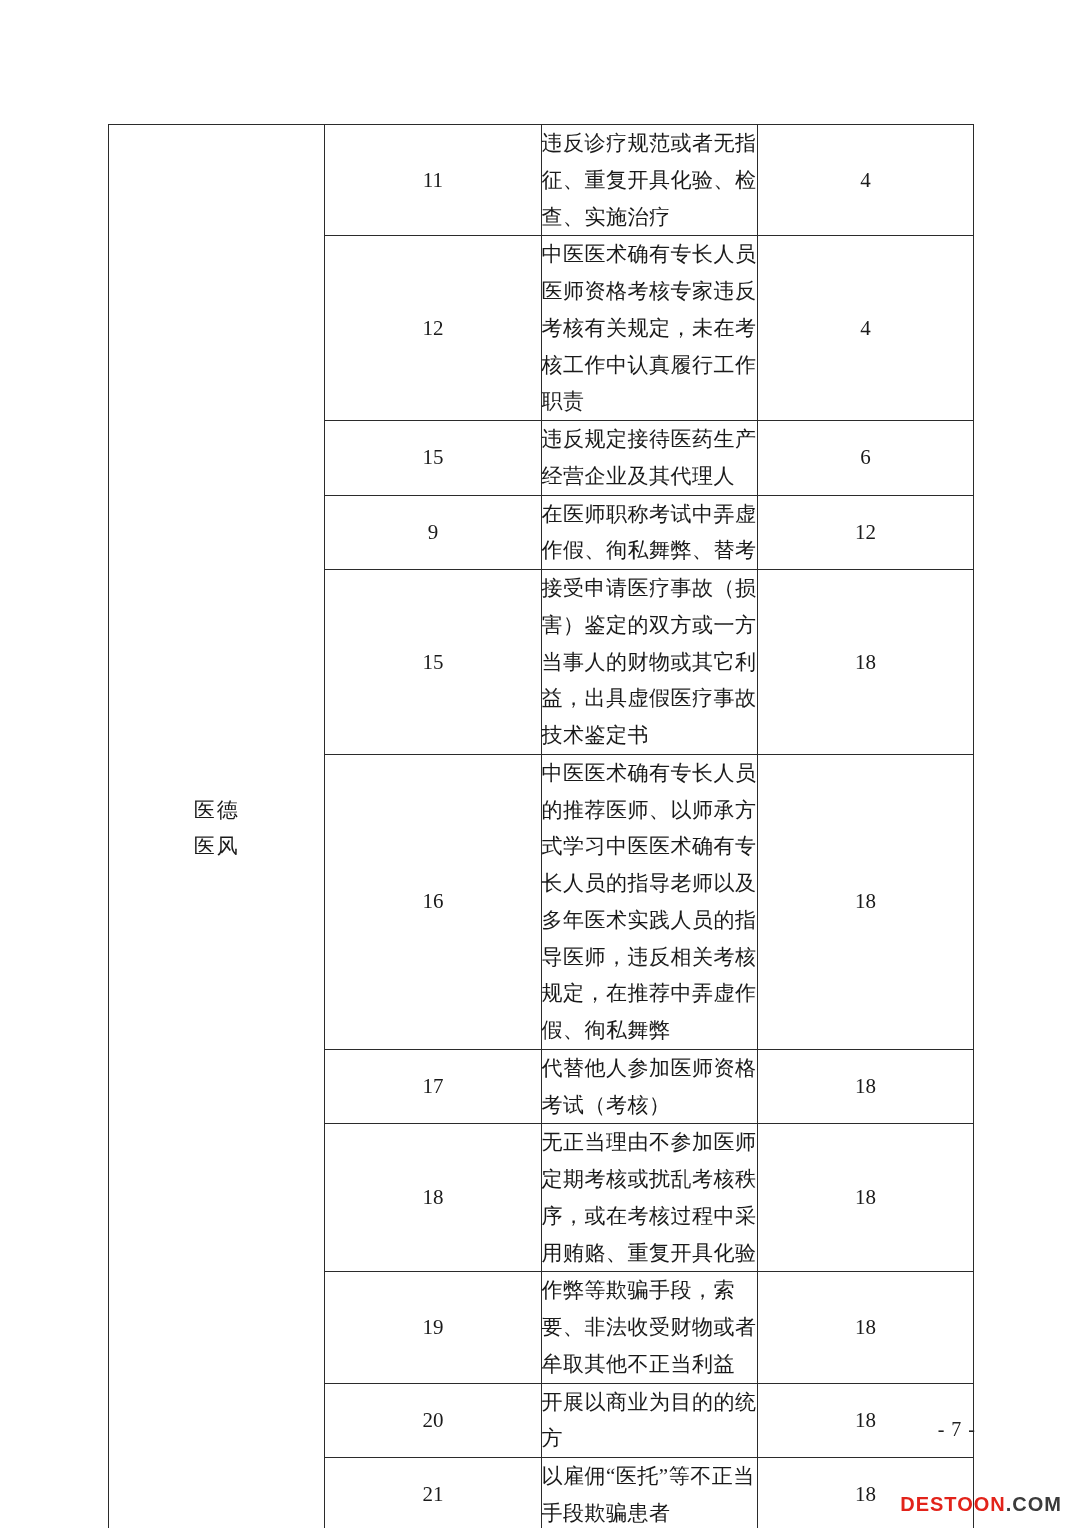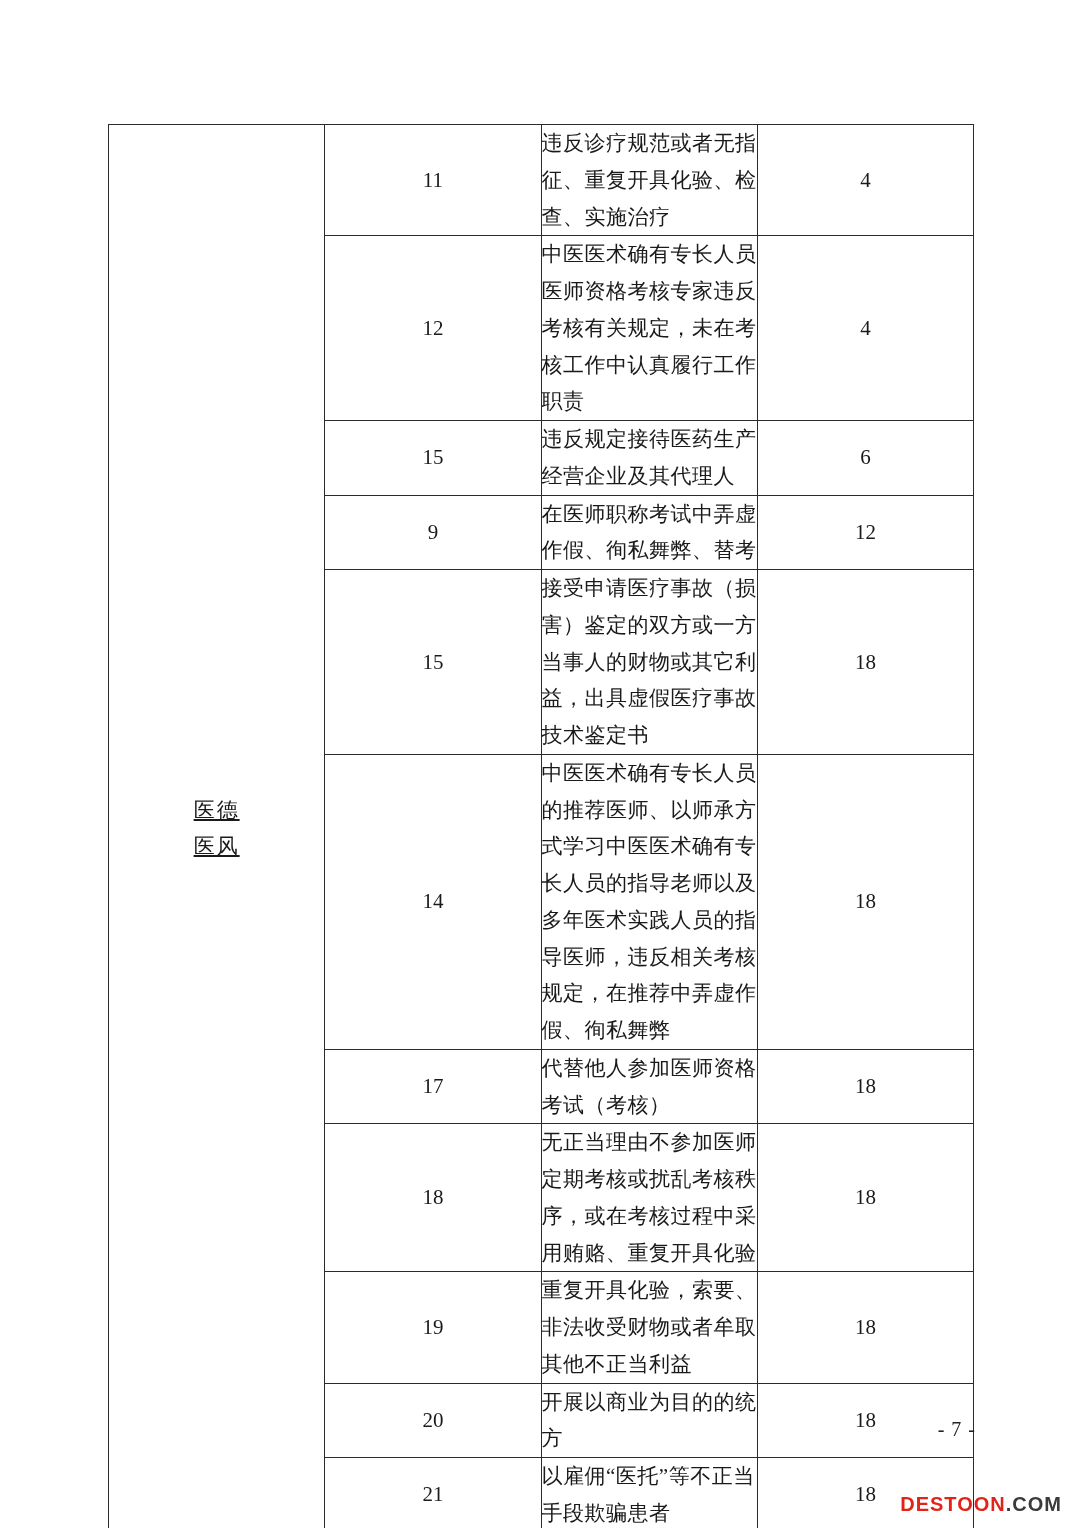--- a/index.html
+++ b/index.html
@@ -34,21 +34,21 @@
     padding: 0;
     vertical-align: middle;
     font-size: 21px;
     line-height: 1.75;
   }
 
   .cat-cell {
     text-align: center;
     letter-spacing: 2px;
   }
-  .cat-cell .line { display: block; text-decoration: underline; }
+  .cat-cell .line { display: block; }
   .no-cell {
     text-align: center;
   }
   .txt-cell {
     text-align: left;
     padding: 12px 14px 12px 16px;
     letter-spacing: 0.5px;
   }
   .score-cell {
     text-align: center;
@@ -104,37 +104,37 @@
         <td class="no-cell">9</td>
         <td class="txt-cell">在医师职称考试中弄虚作假、徇私舞弊、替考</td>
         <td class="score-cell">12</td>
       </tr>
       <tr>
         <td class="no-cell">15</td>
         <td class="txt-cell">接受申请医疗事故（损害）鉴定的双方或一方当事人的财物或其它利益，出具虚假医疗事故技术鉴定书</td>
         <td class="score-cell">18</td>
       </tr>
       <tr>
-        <td class="no-cell">14</td>
+        <td class="no-cell">16</td>
         <td class="txt-cell">中医医术确有专长人员的推荐医师、以师承方式学习中医医术确有专长人员的指导老师以及多年医术实践人员的指导医师，违反相关考核规定，在推荐中弄虚作假、徇私舞弊</td>
         <td class="score-cell">18</td>
       </tr>
       <tr>
         <td class="no-cell">17</td>
         <td class="txt-cell">代替他人参加医师资格考试（考核）</td>
         <td class="score-cell">18</td>
       </tr>
       <tr>
         <td class="no-cell">18</td>
         <td class="txt-cell">无正当理由不参加医师定期考核或扰乱考核秩序，或在考核过程中采用贿赂、重复开具化验</td>
         <td class="score-cell">18</td>
       </tr>
       <tr>
         <td class="no-cell">19</td>
-        <td class="txt-cell">重复开具化验，索要、非法收受财物或者牟取其他不正当利益</td>
+        <td class="txt-cell">作弊等欺骗手段，索要、非法收受财物或者牟取其他不正当利益</td>
         <td class="score-cell">18</td>
       </tr>
       <tr>
         <td class="no-cell">20</td>
         <td class="txt-cell">开展以商业为目的的统方</td>
         <td class="score-cell">18</td>
       </tr>
       <tr>
         <td class="no-cell">21</td>
         <td class="txt-cell">以雇佣“医托”等不正当手段欺骗患者</td>

